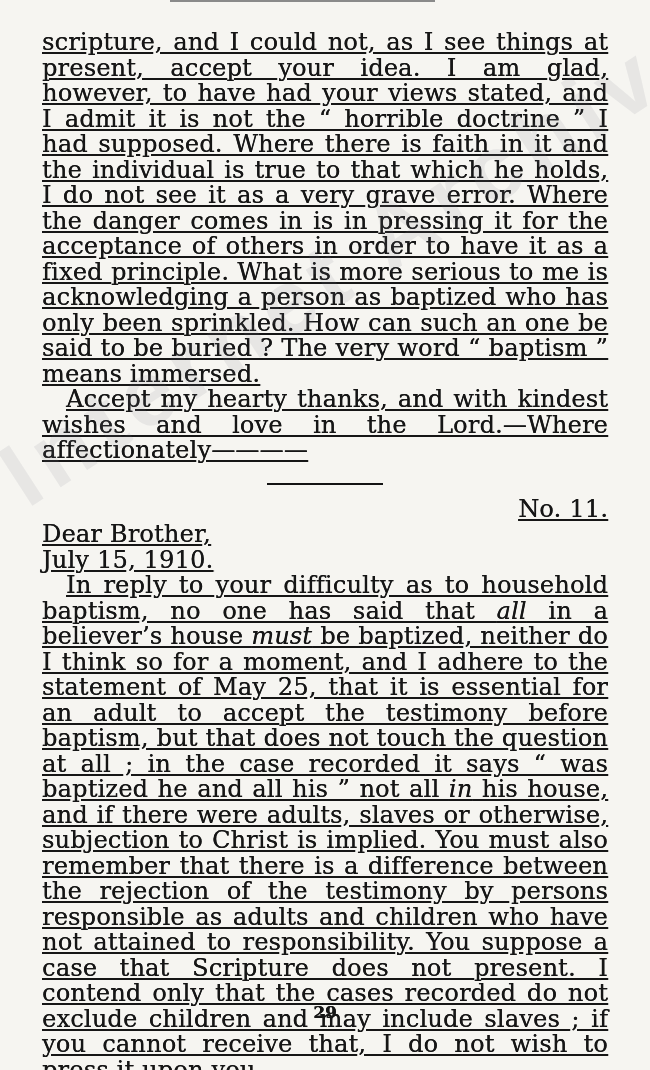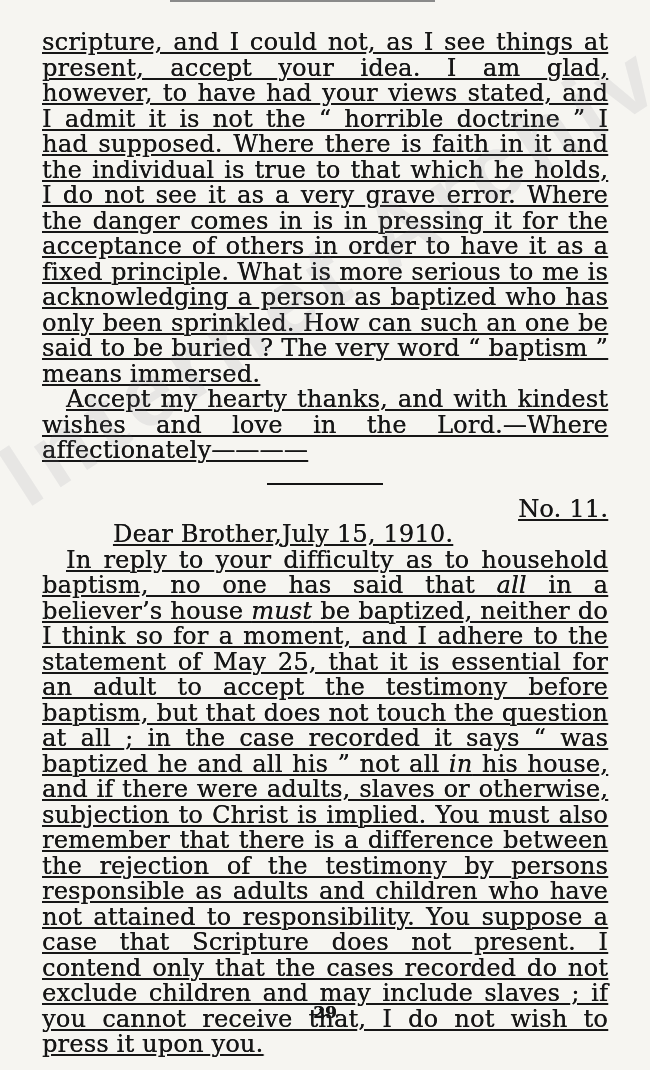--- a/index.html
+++ b/index.html
@@ -54,22 +54,23 @@
     height: 0;
     border-top: 2px solid #141414;
     margin: 19px auto 12px auto;
   }
   .heading {
     text-align: right;
     text-indent: 0;
   }
   .salutation-row {
     display: flex;
-    justify-content: center;
+    justify-content: space-between;
     line-height: 25.5px;
+    flex-direction: column;
   }
   .date { margin-right: 84px; }
   .pagenum {
     position: absolute;
     bottom: 48px;
     left: 0; right: 0;
     text-align: center;
     font-size: 17px;
     font-weight: bold;
     text-shadow: 0.25px 0 0 currentColor;

